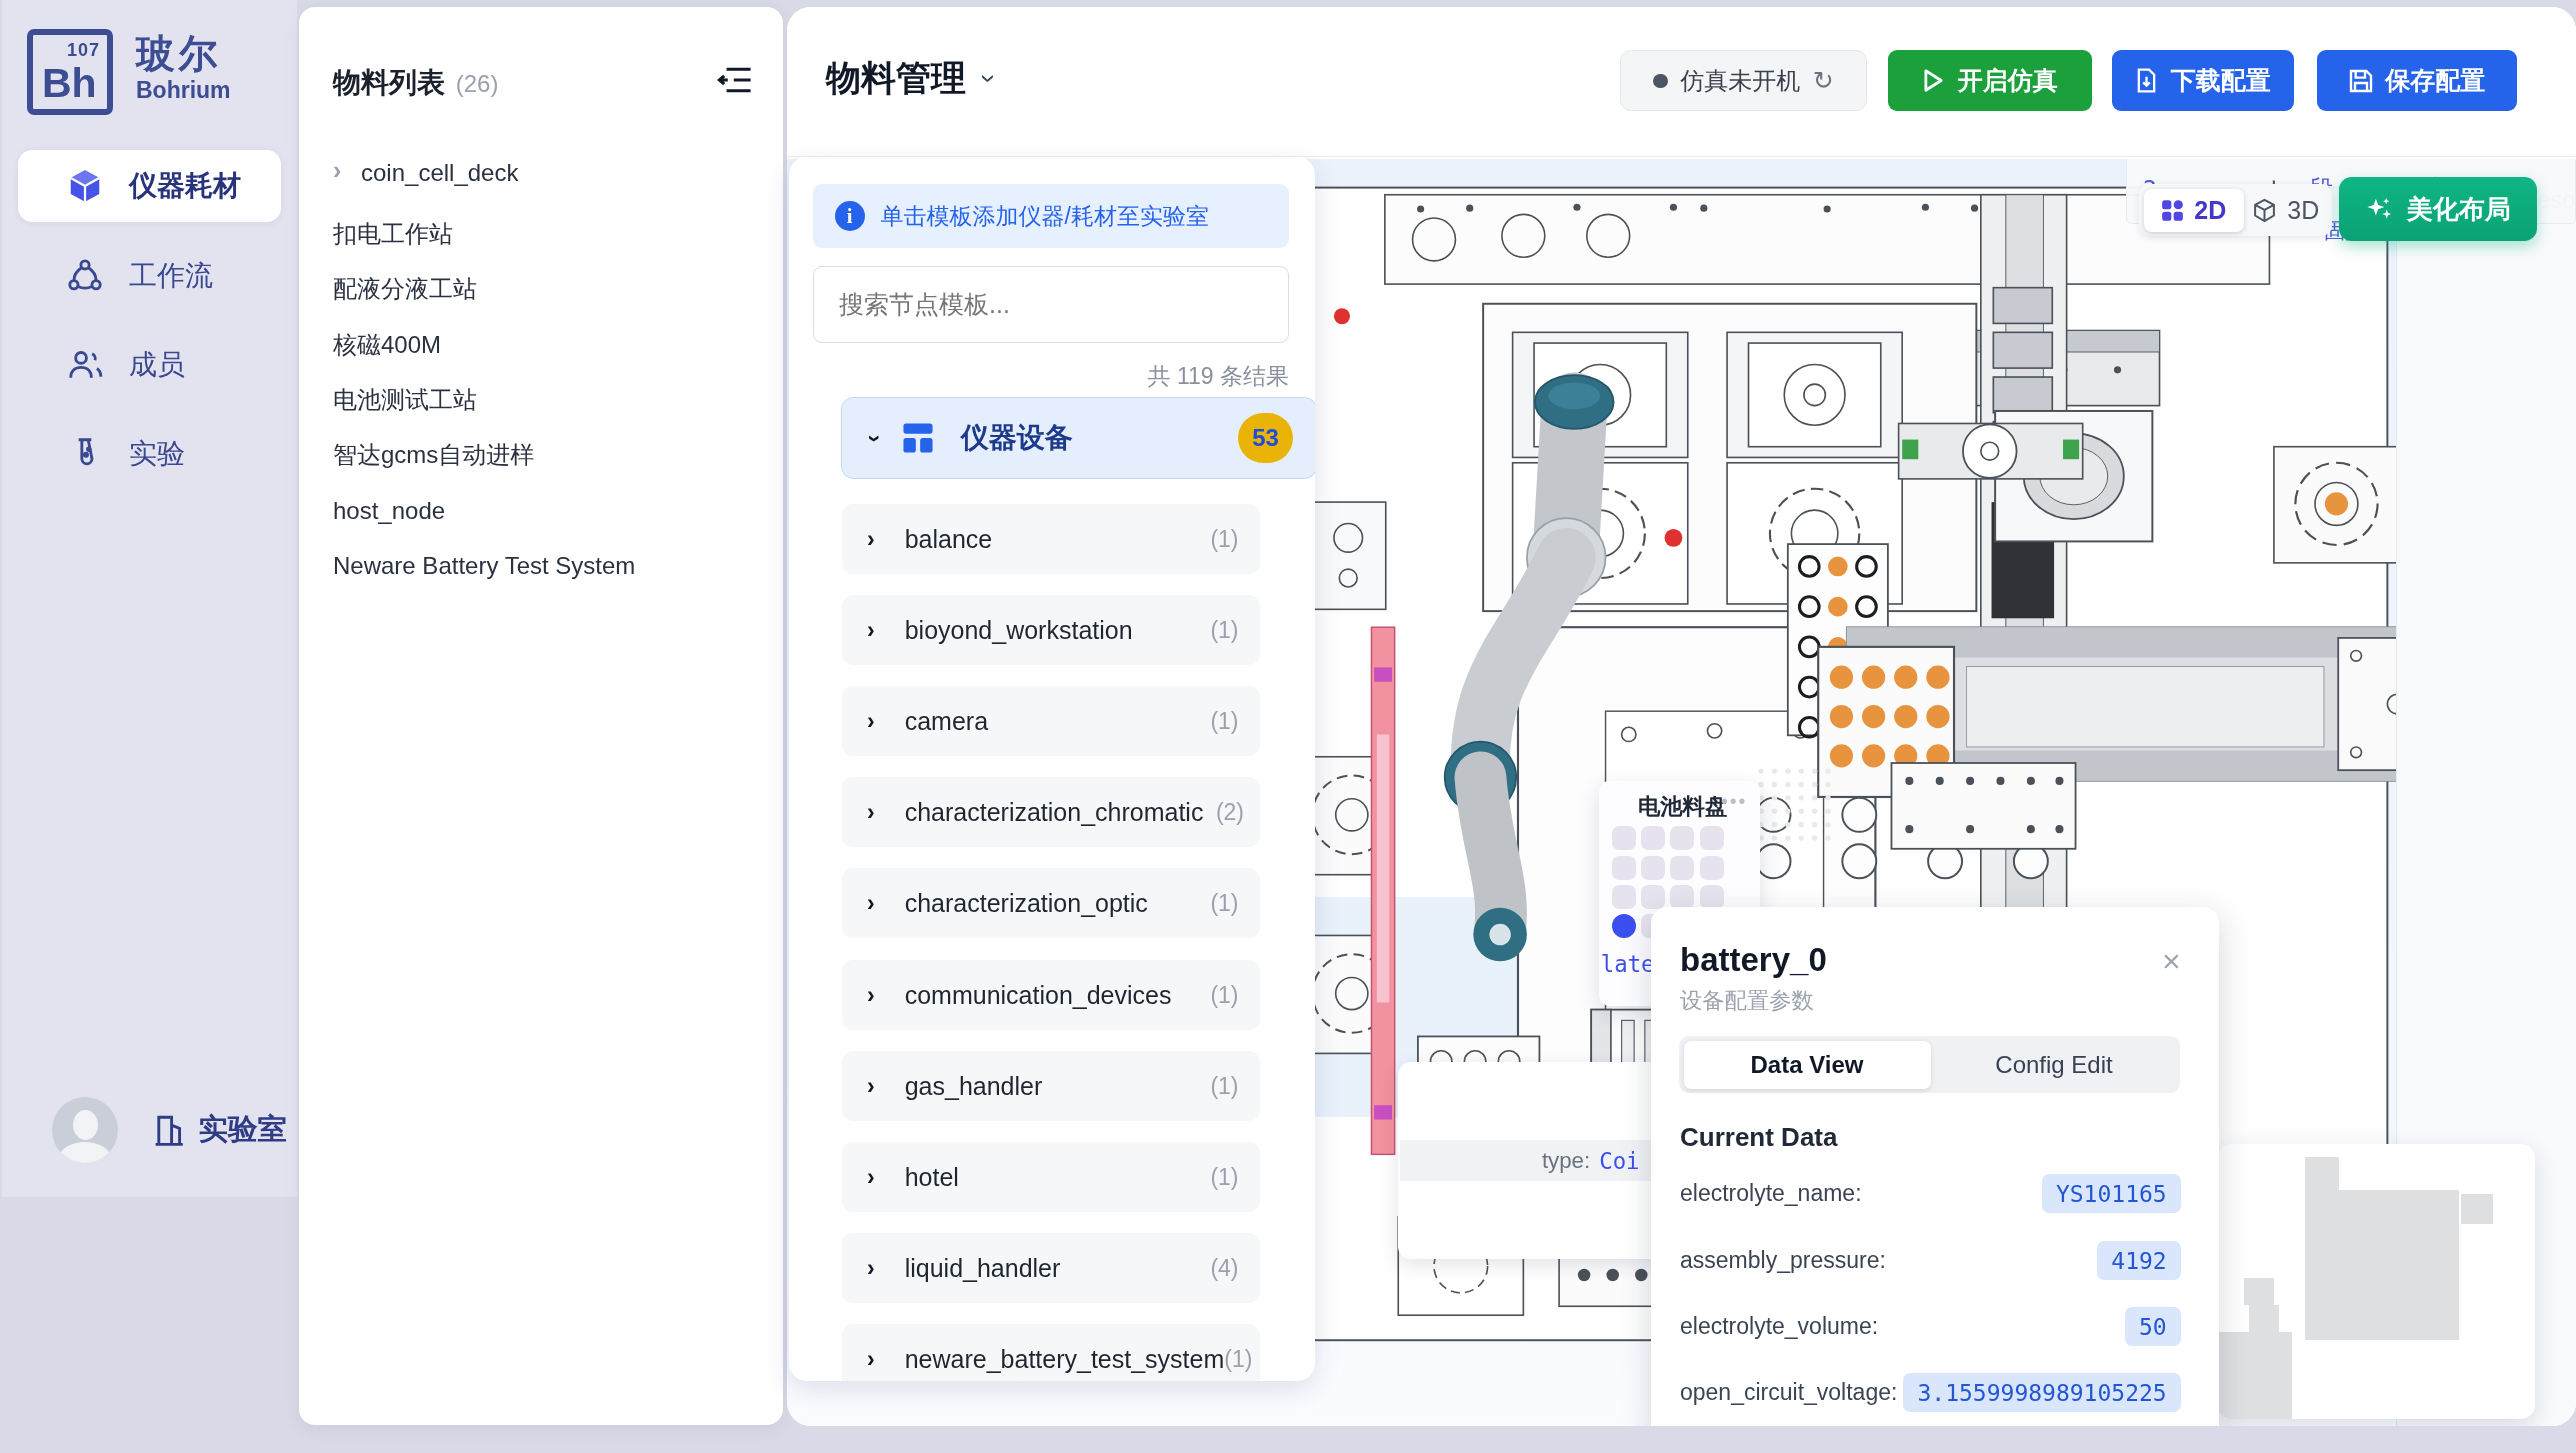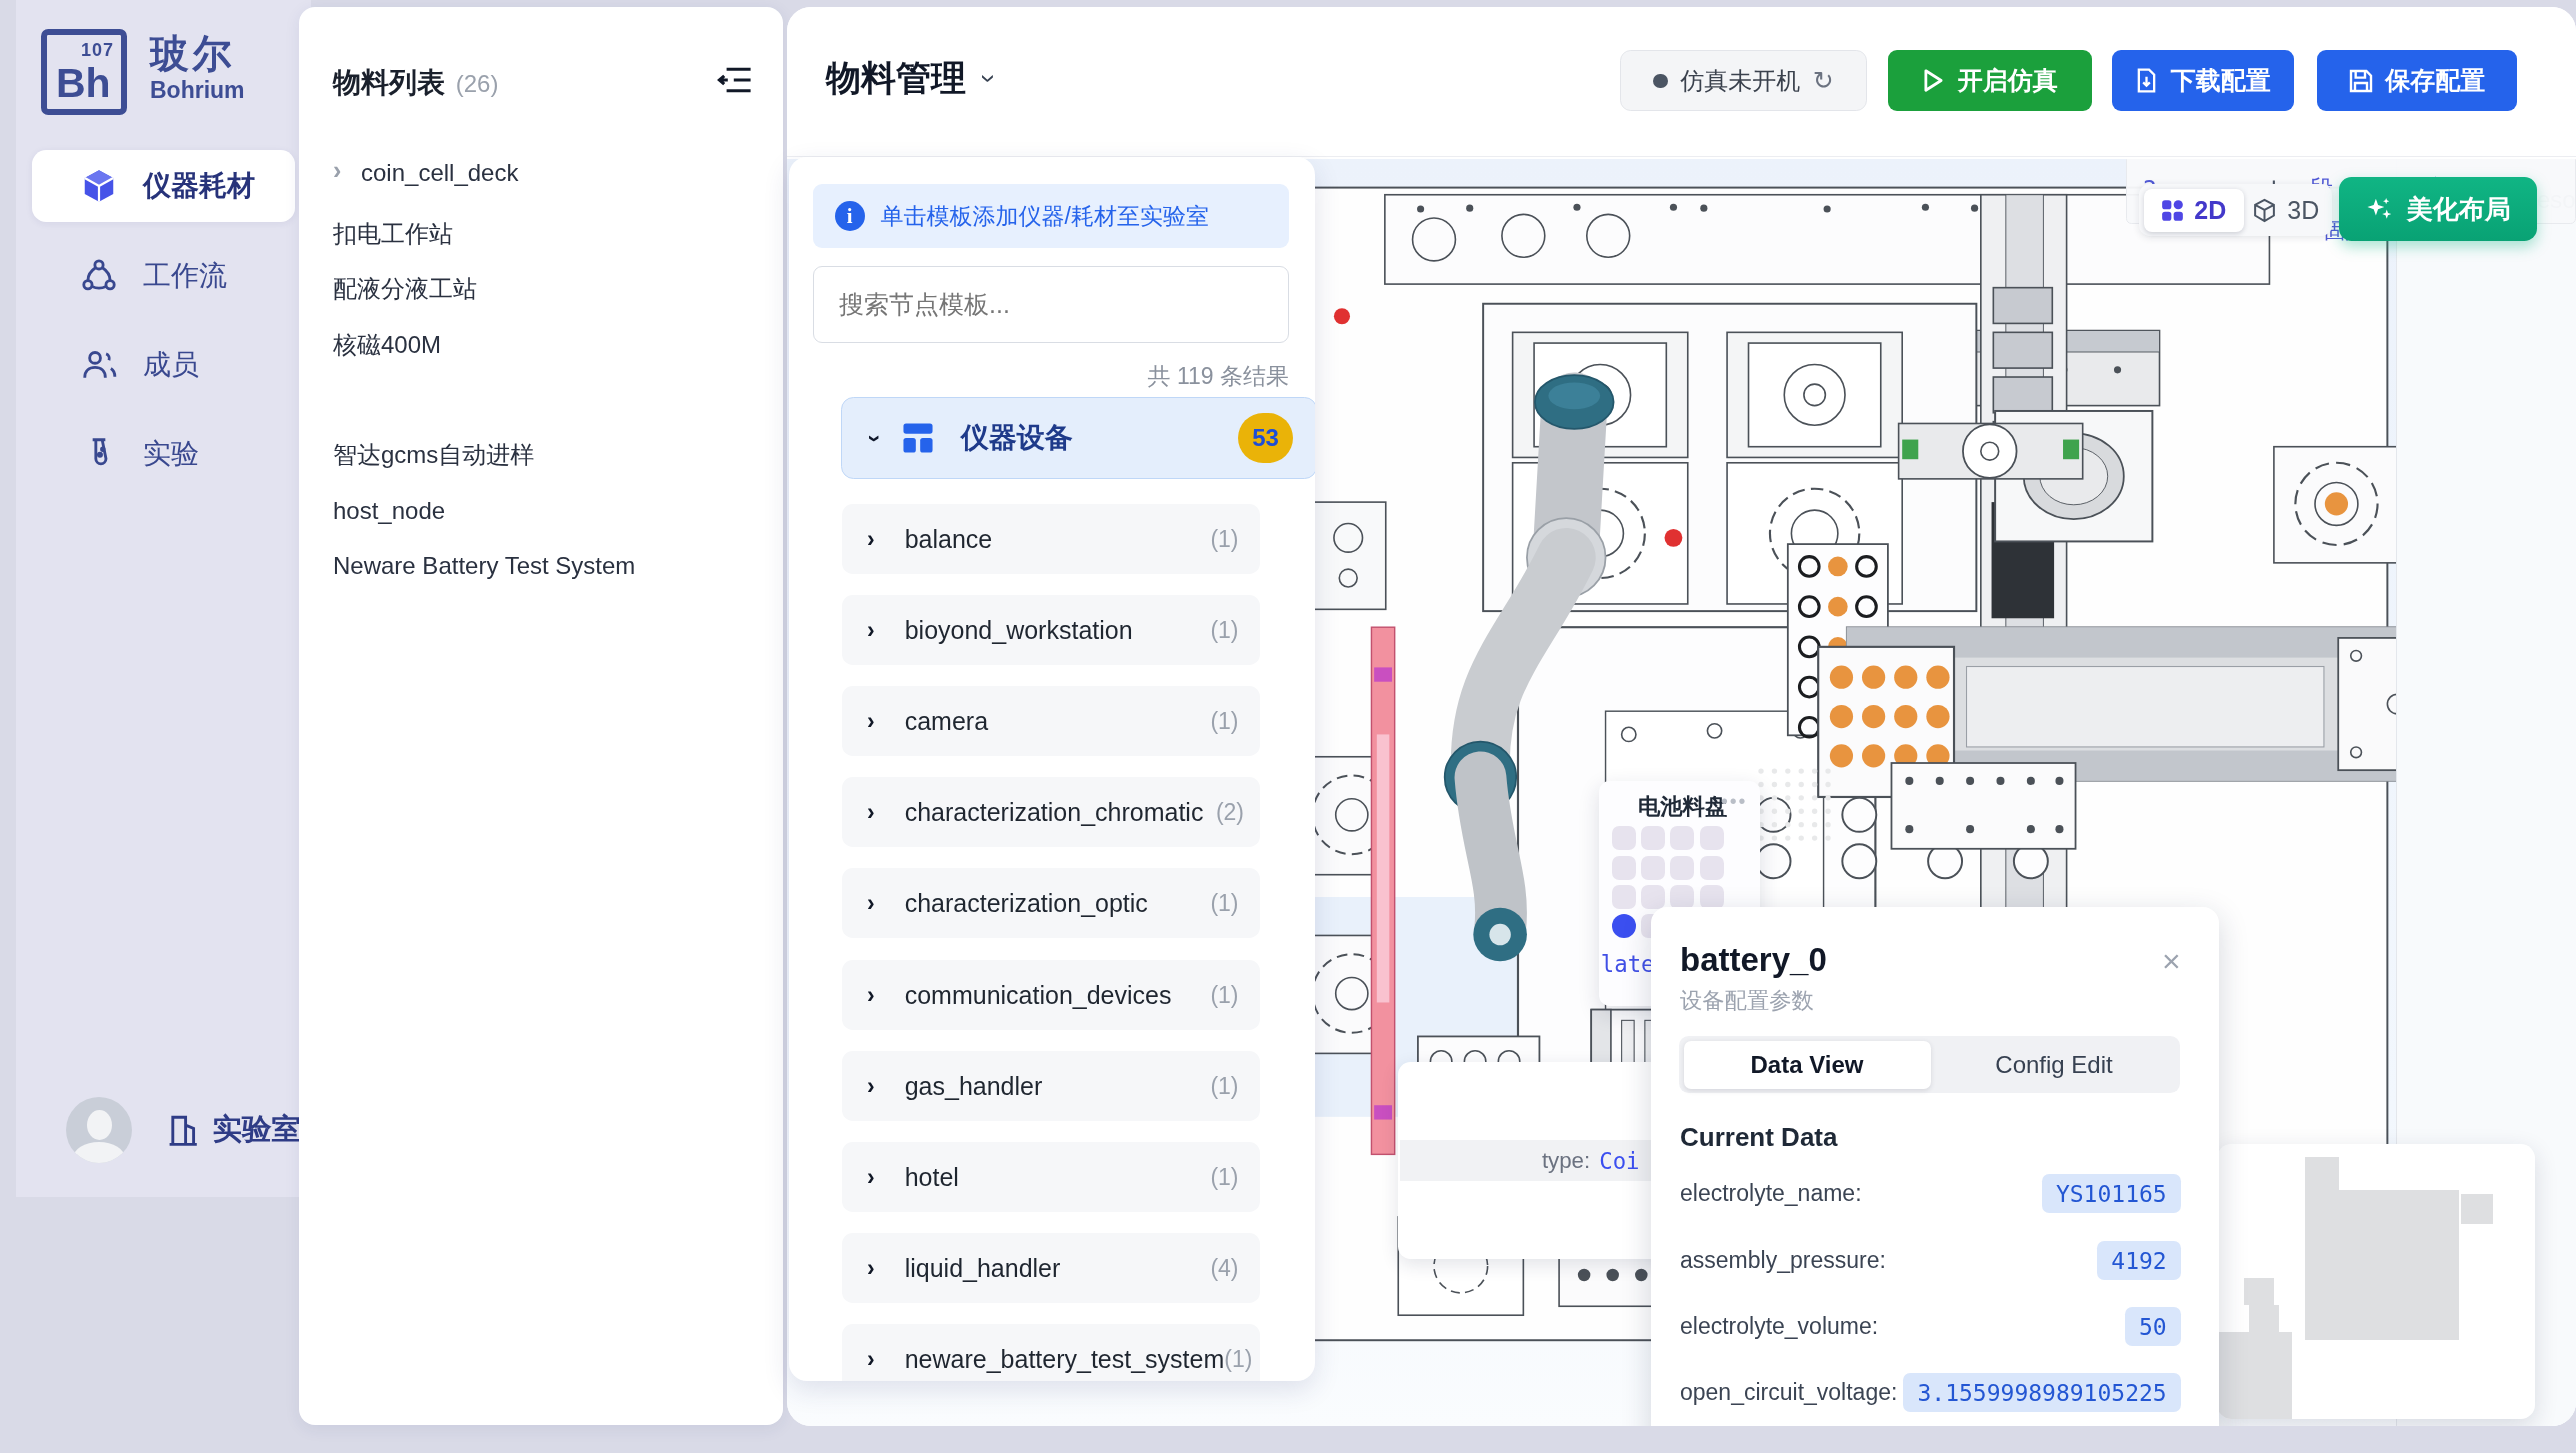--- a/index.html
+++ b/index.html
@@ -3,21 +3,21 @@
 <meta charset="utf-8">
 <style>
   * { margin:0; padding:0; box-sizing:border-box; }
   html,body { width:2576px; height:1453px; }
   body { font-family:"Liberation Sans", sans-serif; background:#D9DAE7; }
   #app { position:absolute; inset:0; width:2576px; height:1453px; overflow:hidden; }
   .abs { position:absolute; }
   .mono { font-family:"DejaVu Sans Mono", monospace; }
 
   
-  #sidebar { left:16px; top:0; width:295px; height:1197px; background:#E3E3F0; }
+  #sidebar { left:2px; top:0; width:295px; height:1197px; background:#E3E3F0; }
   .logo-box { left:25px; top:29px; width:86px; height:86px; border:6.3px solid #3D4D94; border-radius:7.2px; color:#3D4D94; }
   .logo-num { position:absolute; right:7.2px; top:5.4px; font-size:18px; font-weight:bold; letter-spacing:0.9px; }
   .logo-bh { position:absolute; left:9px; bottom:1.8px; font-size:41px; font-weight:bold; }
   .logo-zh { left:134px; top:27px; font-size:39px; font-weight:bold; color:#3D4D94; letter-spacing:3.6px; }
   .logo-en { left:134px; top:77px; font-size:23px; font-weight:bold; color:#3D4D94; }
   .nav-item { left:16px; width:263px; height:72px; border-radius:14.3px; display:flex; align-items:center; gap:25px; padding-left:48px; color:#39488F; font-size:28px; cursor:pointer; }
   .nav-item.active { background:#FFFFFF; color:#27337A; font-weight:bold; box-shadow:0 1.8px 7.2px rgba(40,48,110,.07); }
   .nav-icon { width:38px; height:38px; flex:0 0 38px; }
   #side-footer { left:0; bottom:27px; width:295px; height:80px; display:flex; align-items:center;font-weight:bold; }
   .avatar { width:66px; height:66px; border-radius:50%; background:#C9CED8; margin-left:50px; position:relative; overflow:hidden; }
@@ -183,20 +183,23 @@
       <span>coin_cell_deck</span>
     </div>
     <div class="abs mat-row" style="top:204px">
         <span>扣电工作站</span>
       </div>
     <div class="abs mat-row" style="top:259px">
         <span>配液分液工站</span>
       </div>
     <div class="abs mat-row" style="top:315px">
         <span>核磁400M</span>
+      </div>
+    <div class="abs mat-row" style="top:370px">
+        <span>电池测试工站</span>
       </div>
     <div class="abs mat-row" style="top:425px">
         <span>智达gcms自动进样</span>
       </div>
     <div class="abs mat-row" style="top:481px">
         <span>host_node</span>
       </div>
     <div class="abs mat-row" style="top:536px">
         <span>Neware Battery Test System</span>
       </div>

